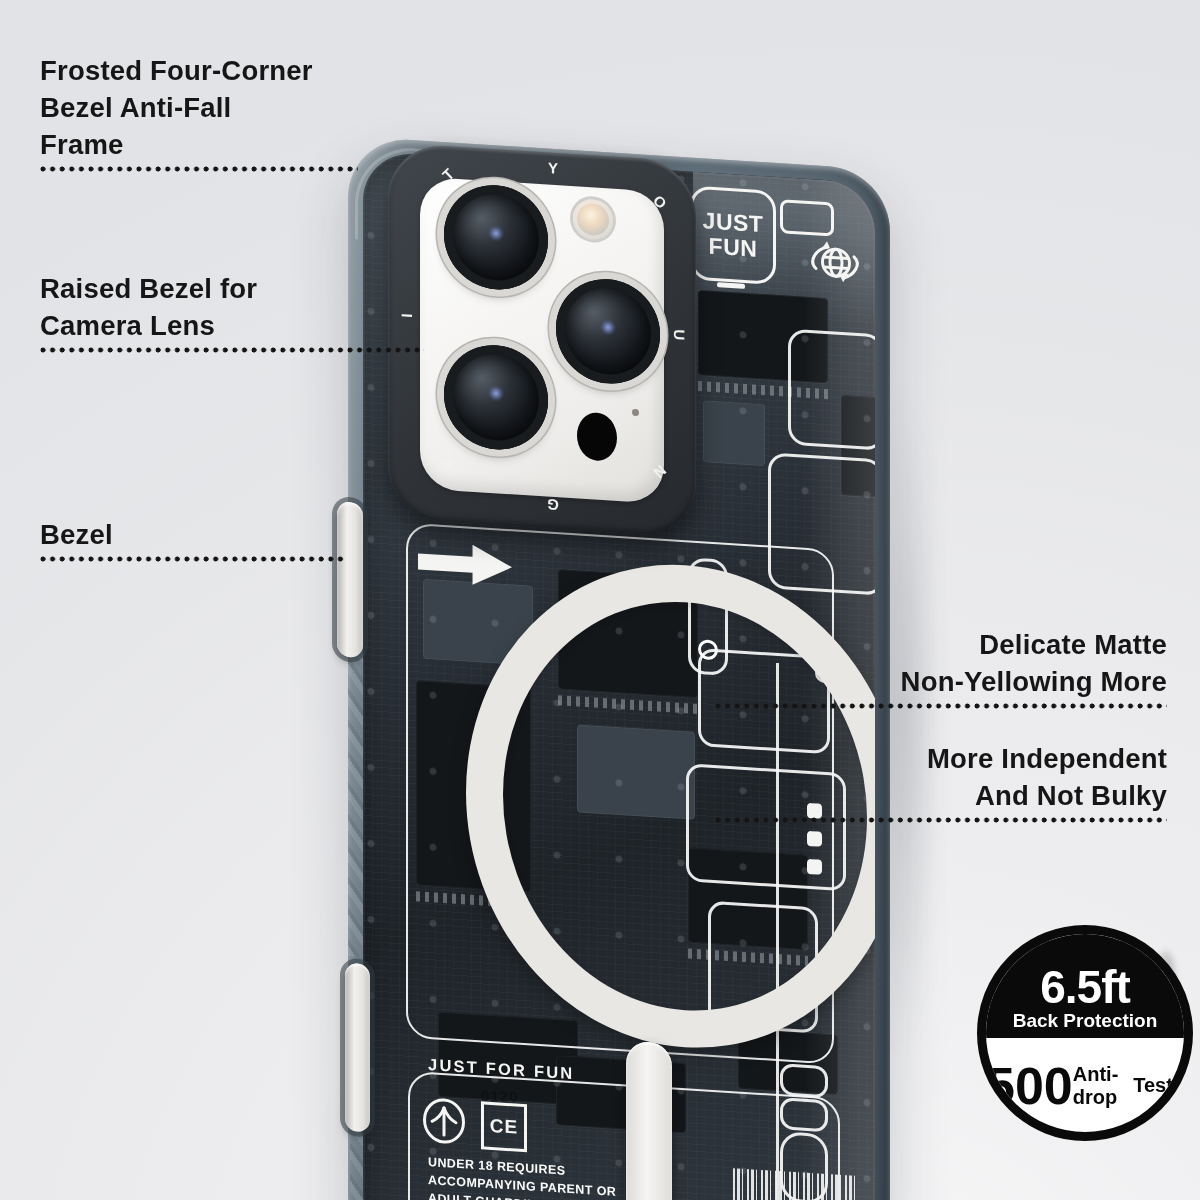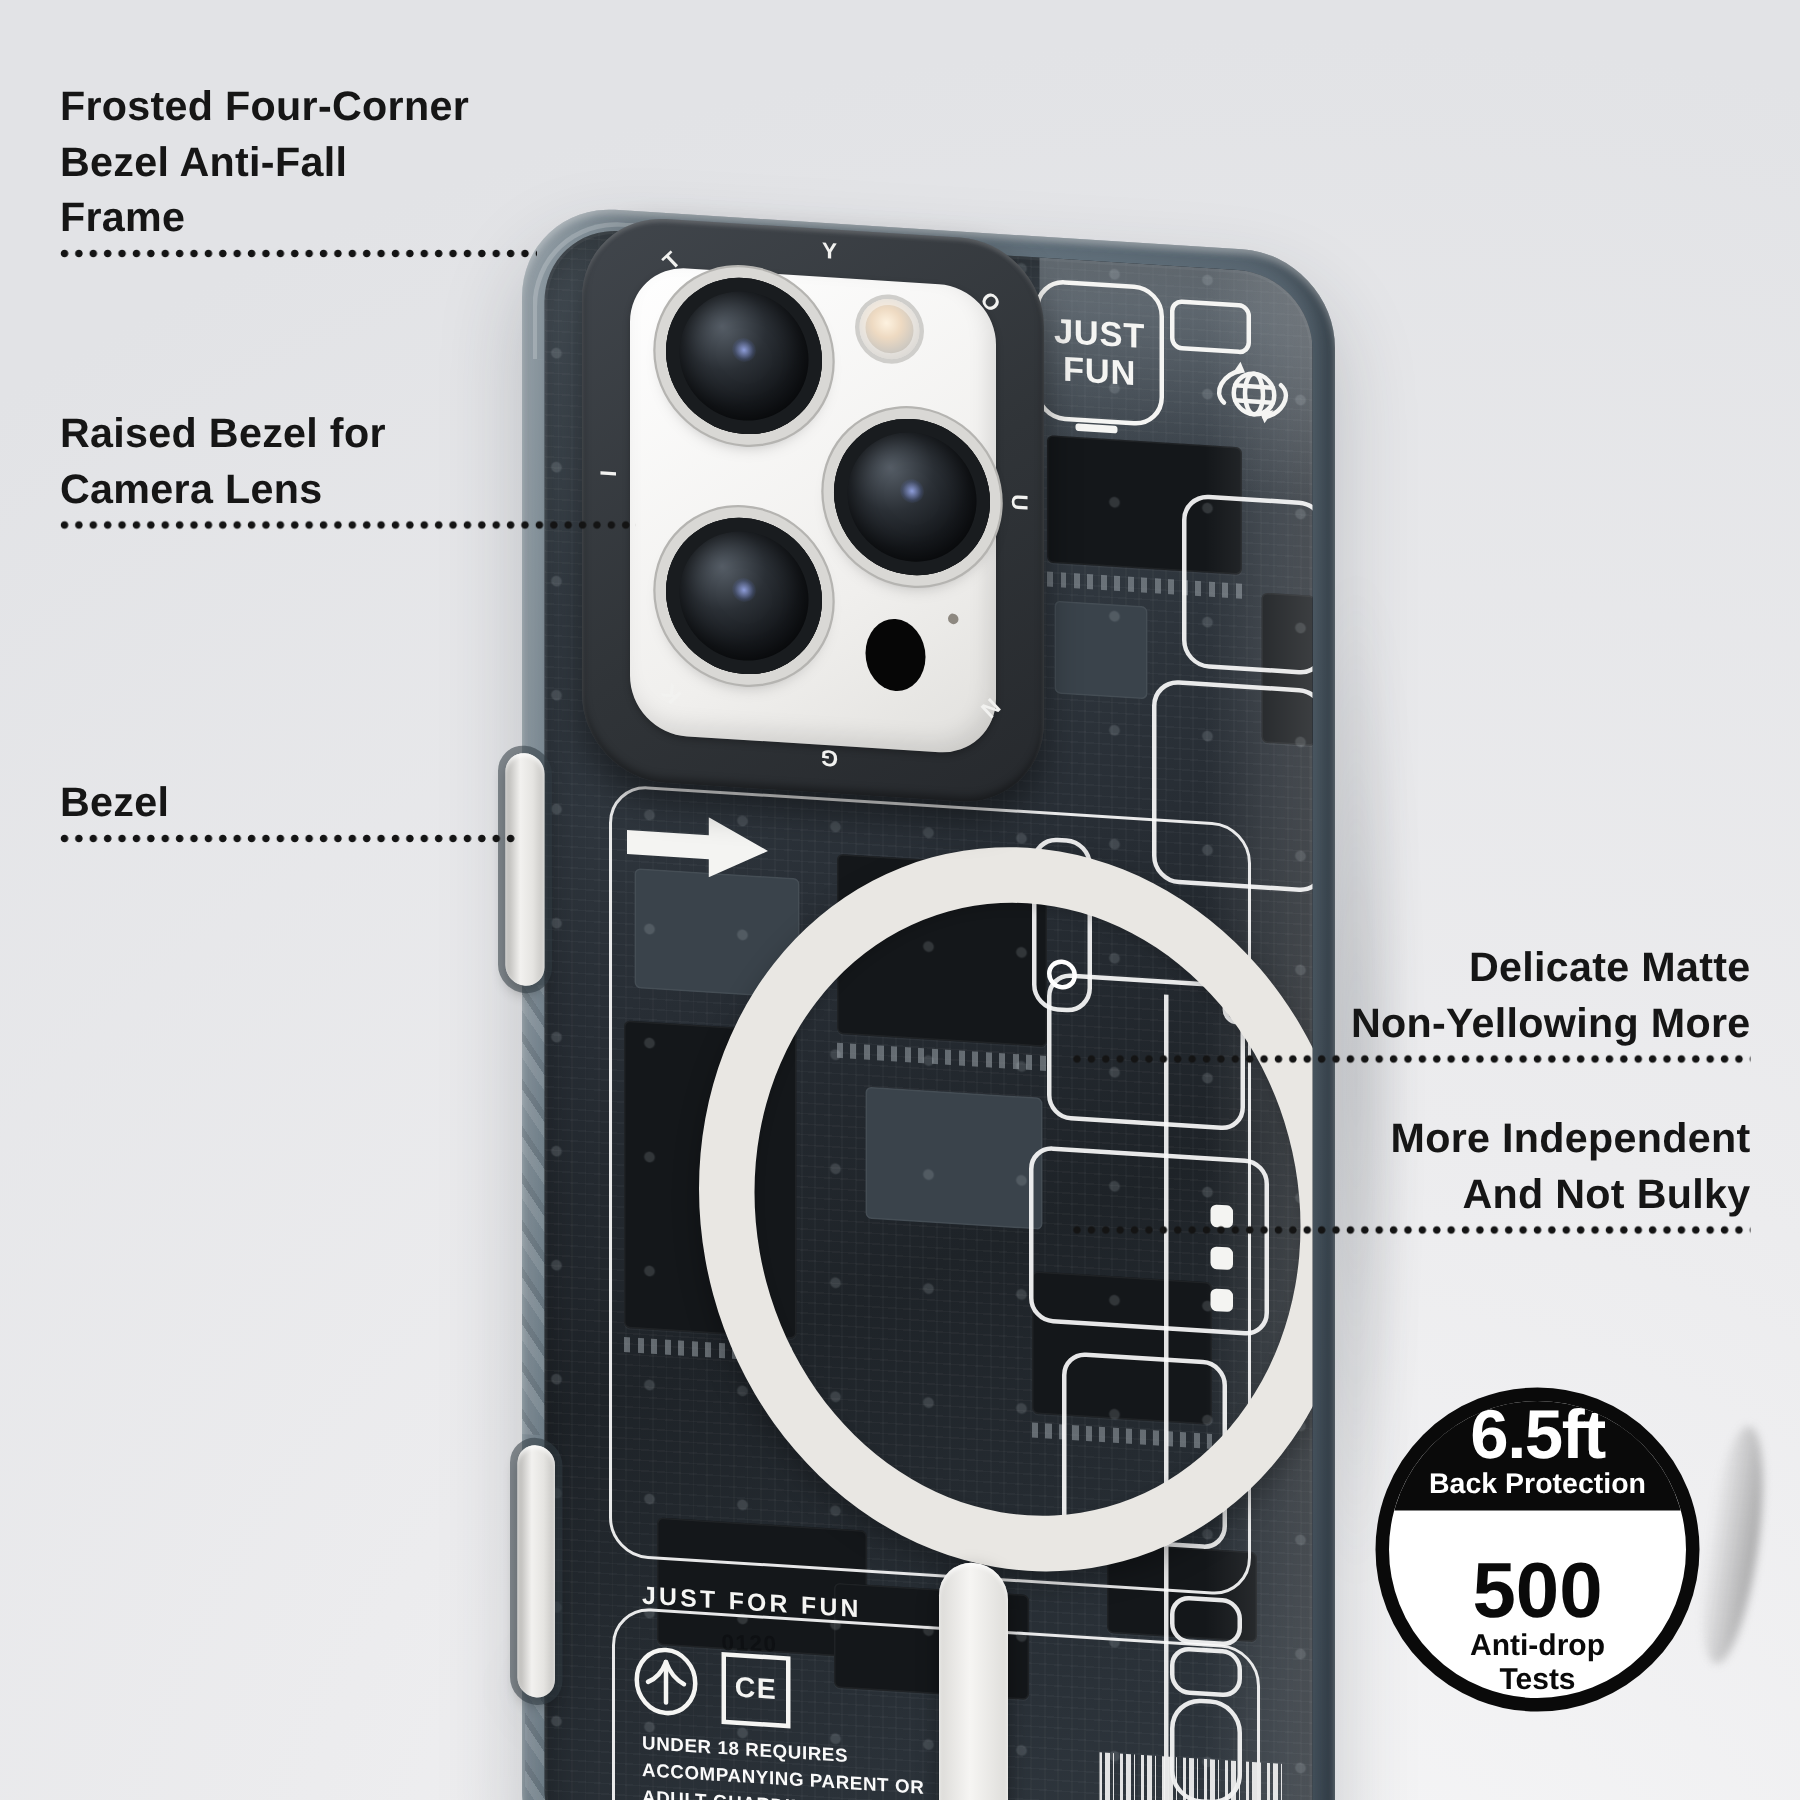--- a/index.html
+++ b/index.html
@@ -17,27 +17,27 @@
   .c1{left:40px;top:52px;}   .c1 .dotline{width:318px;}
   .c2{left:40px;top:270px;}  .c2 .dotline{width:384px;}
   .c3{left:40px;top:516px;}  .c3 .dotline{width:306px;}
   .c4{right:33px;top:578px;margin-top:48px;} .c4 .dotline{width:452px;margin-left:auto;}
   .c5{right:33px;top:740px;} .c5 .dotline{width:452px;margin-left:auto;}
 
   
   .badge-curl{position:absolute;left:1138px;top:950px;width:34px;height:160px;border-radius:50%;
     background:linear-gradient(90deg,rgba(90,90,90,.0),rgba(110,110,110,.55));filter:blur(3px);
     transform:rotate(8deg);z-index:55;}
-  .badge{position:absolute;left:917px;top:925px;width:198px;height:198px;border:9px solid #0a0a0a;
-    border-radius:50%;background:#fff;overflow:hidden;z-index:60;display:flex;flex-direction:column;gap:16px;}
+  .badge{position:absolute;left:977px;top:925px;width:198px;height:198px;border:9px solid #0a0a0a;
+    border-radius:50%;background:#fff;overflow:hidden;z-index:60;display:flex;flex-direction:column;}
   .badge-top{height:50%;background:#0a0a0a;color:#fff;display:flex;flex-direction:column;
     align-items:center;justify-content:flex-end;padding-bottom:5px;}
   .badge-top-value{font-size:46px;line-height:44px;font-weight:700;letter-spacing:-1px;}
   .badge-top-label{font-size:19px;line-height:24px;font-weight:700;}
-  .badge-bottom{flex:1;display:flex;flex-direction:column;align-items:center;color:#0a0a0a;padding-top:13px;justify-content:center;}
+  .badge-bottom{flex:1;display:flex;flex-direction:row;align-items:center;color:#0a0a0a;padding-top:1px;justify-content:center;}
   .badge-bottom-value{font-size:52px;line-height:50px;font-weight:700;letter-spacing:0;}
   .badge-bottom-label{font-size:20px;line-height:23px;font-weight:700;}
 
   
   .phone-shadow{position:absolute;left:250px;top:1030px;width:580px;height:190px;z-index:5;
     background:radial-gradient(50% 50% at 50% 50%,rgba(30,40,50,.30),rgba(30,40,50,0) 72%);filter:blur(14px);}
   .phone-shadow-r{position:absolute;left:868px;top:260px;width:90px;height:920px;z-index:5;
     background:radial-gradient(50% 50% at 40% 50%,rgba(40,50,60,.16),rgba(40,50,60,0) 75%);filter:blur(10px);}
 
   

